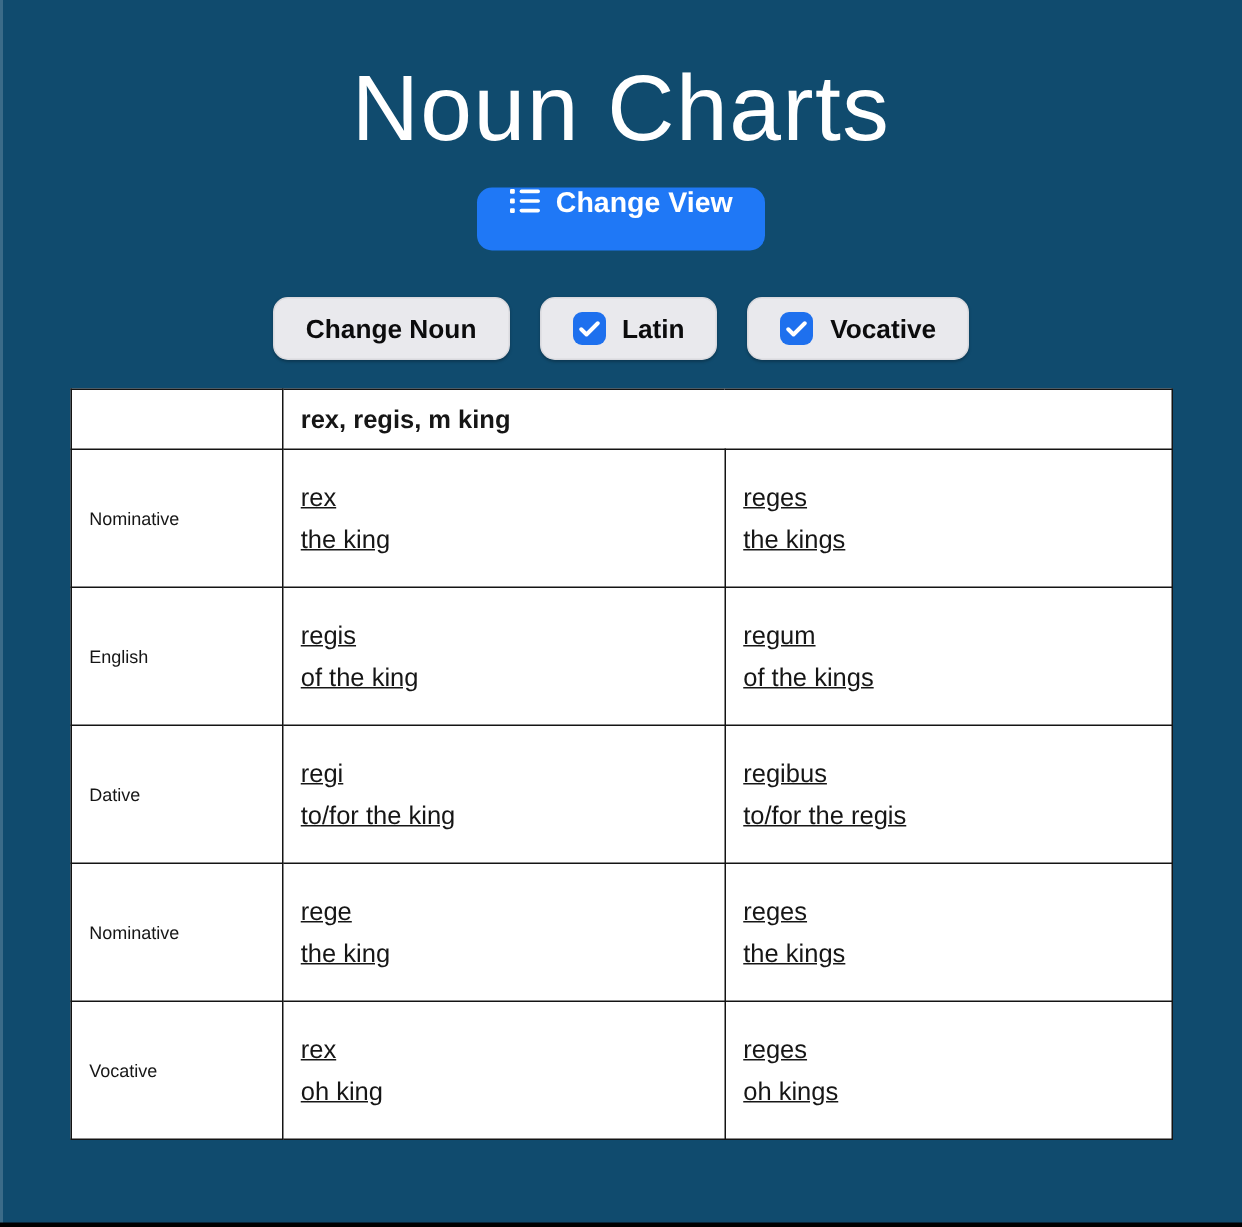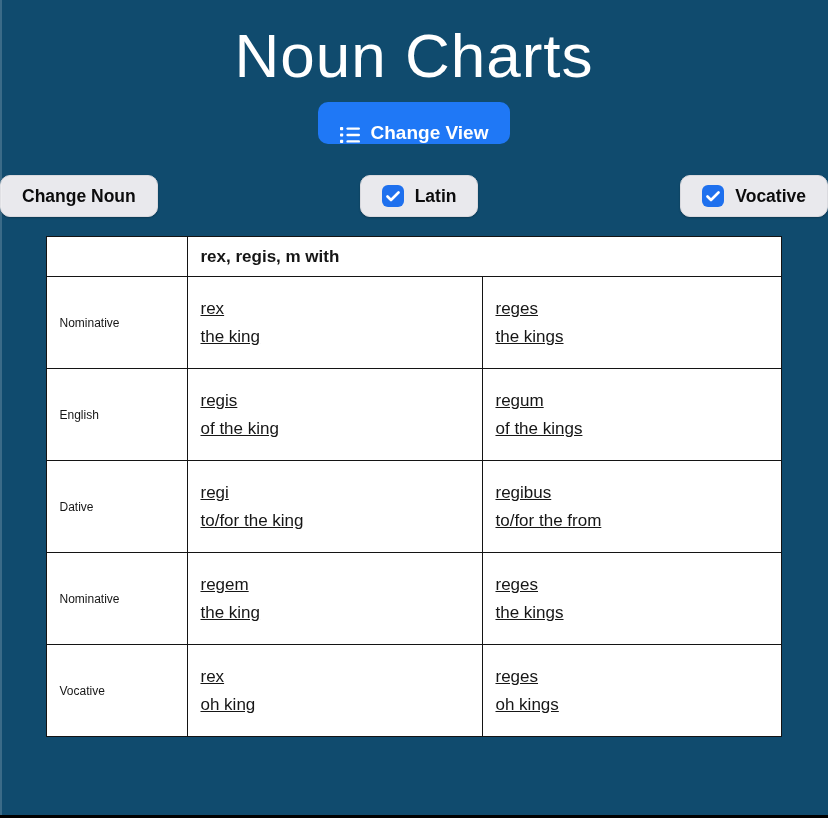--- a/index.html
+++ b/index.html
@@ -20,47 +20,47 @@
     position: absolute; left: 0; bottom: 0;
     width: 100%; height: 3px;
     background: #000;
   }
   .page-title {
     text-align: center;
     color: #ffffff;
     font-size: 62px;
     font-weight: 400;
     letter-spacing: 1px;
-    margin: 0;
+    margin: 17px;
     padding-top: 20px;
     line-height: 1.15;
   }
   .change-view-row {
     display: flex;
     justify-content: center;
     margin-top: 11px;
   }
   .change-view-btn {
     background: #1f78f6;
     color: #ffffff;
     border: none;
     border-radius: 10px;
     height: 42px;
     padding: 0 22px;
     font-family: "Liberation Sans", sans-serif;
     font-size: 19px;
     font-weight: 700;
     display: flex;
-    align-items: flex-end;
+    align-items: flex-start;
     gap: 11px;
     cursor: pointer;
   }
   .controls-row {
     display: flex;
-    justify-content: space-between;
+    justify-content: center;
     gap: 20px;
     margin-top: 31px;
   }
   .ctrl-btn {
     background: #e9e9ed;
     border: 1px solid #d9d9de;
     border-radius: 10px;
     height: 42px;
     padding: 0 21px;
     display: flex;
@@ -167,21 +167,21 @@
 
 <table class="noun-table">
   <colgroup>
       <col class="c1">
       <col class="c2">
       <col class="c3">
     </colgroup>
   <tbody>
       <tr class="header-row">
     <th></th>
-    <th colspan="2">rex, regis, m with</th>
+    <th colspan="2">rex, regis, m king</th>
   </tr>
 
   <tr>
     <td class="case-cell">Nominative</td>
     <td class="form-cell">
       <div>rex</div>
       <div>the king</div>
     </td>
     <td class="form-cell">
       <div>reges</div>
@@ -202,28 +202,28 @@
   </tr>
 
   <tr>
     <td class="case-cell">Dative</td>
     <td class="form-cell">
       <div>regi</div>
       <div>to/for the king</div>
     </td>
     <td class="form-cell">
       <div>regibus</div>
-      <div>to/for the from</div>
+      <div>to/for the regis</div>
     </td>
   </tr>
 
   <tr>
     <td class="case-cell">Nominative</td>
     <td class="form-cell">
-      <div>regem</div>
+      <div>rege</div>
       <div>the king</div>
     </td>
     <td class="form-cell">
       <div>reges</div>
       <div>the kings</div>
     </td>
   </tr>
 
 
   <tr>

